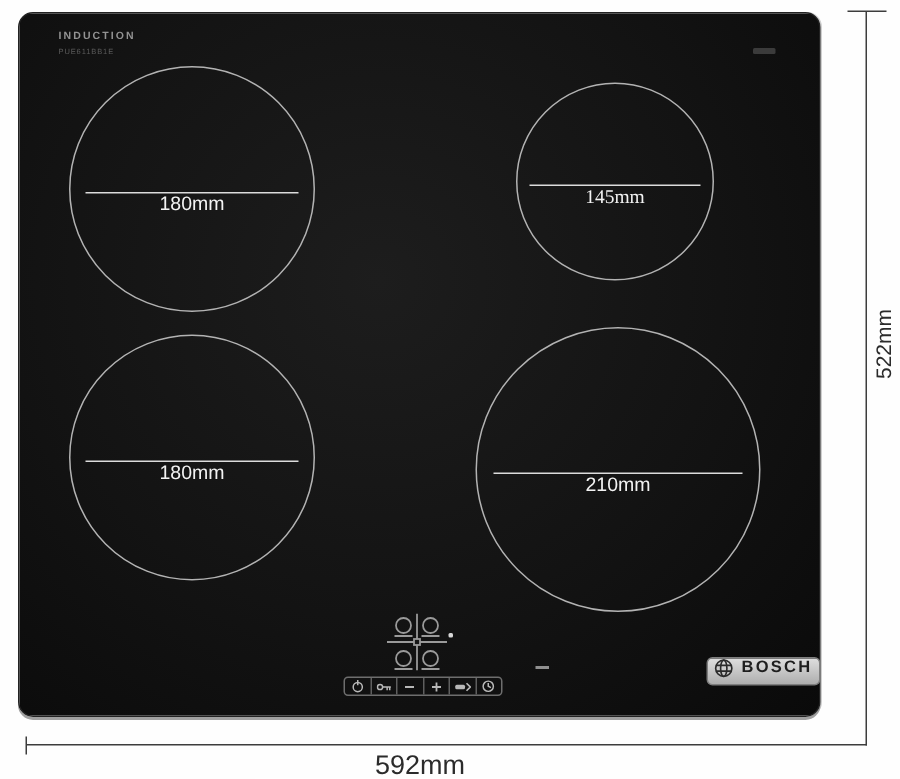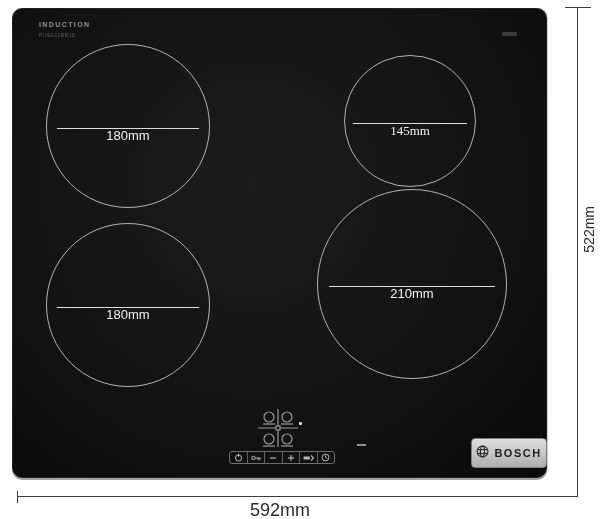--- a/index.html
+++ b/index.html
@@ -17,45 +17,45 @@
   }
   .brand-type { position:absolute; left:26px; top:12px; font-size:7px; letter-spacing:1.4px; color:#939393; font-weight:bold; }
   .model { position:absolute; left:26px; top:23px; font-size:5px; letter-spacing:.6px; color:#5c5c5c; }
   .serial-mark { position:absolute; left:489px; top:23px; width:15px; height:4px; background:#3b3b3b; border-radius:1px; }
 
   
   .zone { position:absolute; border:1.5px solid #b3b3b3; border-radius:50%; box-sizing:border-box; }
   .zone-tl { left:33px;  top:35px;  width:164px; height:164px; }
   .zone-tr { left:331px; top:46px;  width:132px; height:132px;font-family:Liberation Serif, serif; }
   .zone-bl { left:33px;  top:214px; width:164px; height:164px; }
-  .zone-br { left:304px; top:180px; width:190px; height:190px; }
+  .zone-br { left:304px; top:209px; width:190px; height:190px; }
   .zone-label { position:absolute; top:calc(50% - 18px); width:100%; text-align:center; color:#f2f2f2; font-size:13px;margin-top:20px; }
   .zone-line  { position:absolute; top:calc(50% + 2px); left:6%; width:88%; border-top:1.5px solid #dcdcdc; }
 
   
   .zone-selector { position:absolute; left:245px; top:400px; }
   .indicator-dot  { position:absolute; left:286px; top:413px; width:3px; height:3px; background:#d8d8d8; border-radius:1px; }
   .indicator-dash { position:absolute; left:344px; top:435px; width:9px; height:2px; background:#8f8f8f; }
 
   
   .control-strip {
     position:absolute; left:216px; top:442px; width:106px; height:13px;
     border:1px solid #6e6e6e; border-radius:3px;
     display:flex; align-items:center; box-sizing:border-box;
   }
   .ctl-cell { flex:1; height:100%; display:flex; align-items:center; justify-content:center; border-right:1px solid #5f5f5f; }
   .ctl-cell:last-child { border-right:none; }
   .ctl-cell svg { display:block; }
 
   
   .bosch-badge {
-    position:absolute; left:458px; top:429px; width:76px; height:30px;
+    position:absolute; left:458px; top:429px; width:76px; height:19px;
     background: linear-gradient(#dedede, #aeaeae);
     border:1px solid #7e7e7e; border-radius:4px;
-    display:flex; align-items:center; justify-content:center; gap:5px; box-sizing:border-box;
+    display:flex; align-items:flex-start; justify-content:center; gap:5px; box-sizing:border-box;
   }
   .bosch-text { font-size:11px; font-weight:bold; letter-spacing:1.5px; color:#1e1e1e; }
 
   
   .dim { position:absolute; }
   .dim-bottom-line    { left:18px;  top:496px; width:560px; border-top:1.5px solid #3d3d3d; }
   .dim-bottom-tick    { left:17px;  top:491px; height:12px; border-left:1.5px solid #3d3d3d; }
   .dim-right-line     { left:577px; top:8px;   height:489px; border-left:1.5px solid #3d3d3d; }
   .dim-right-tick     { left:565px; top:7px;   width:26px;  border-top:1.5px solid #3d3d3d; }
   .dim-width-label    { left:213px; top:500px; width:134px; text-align:center; font-size:18px; color:#2b2b2b; }

